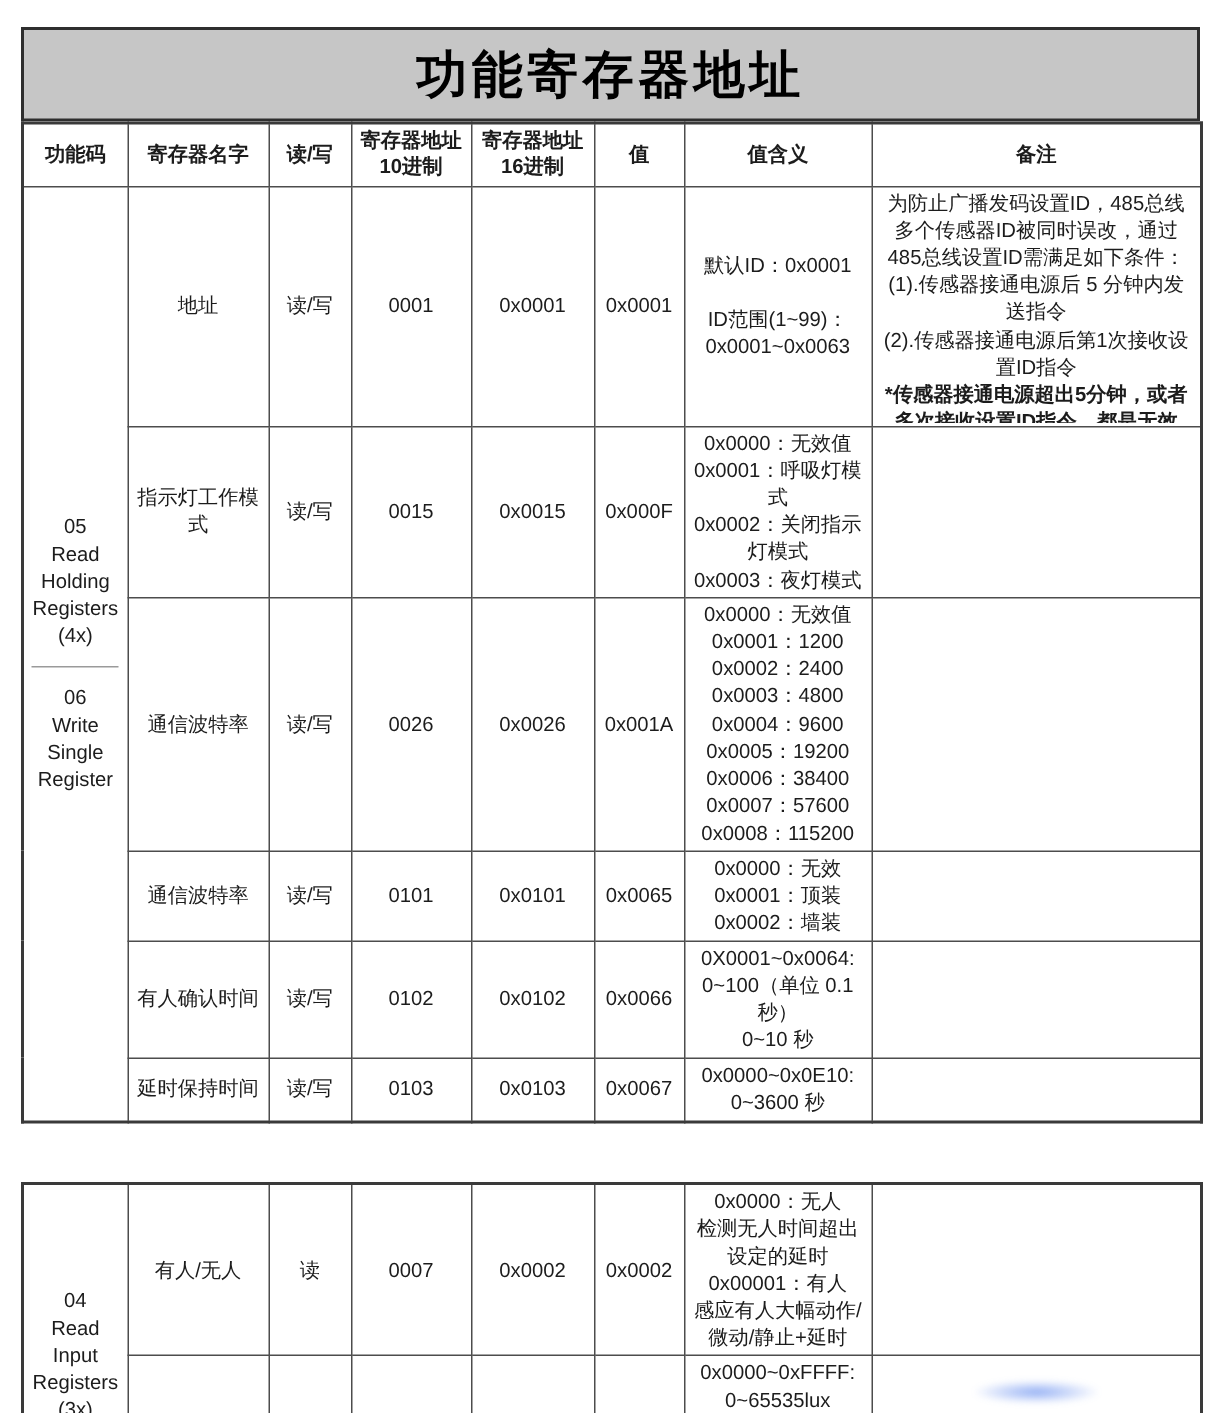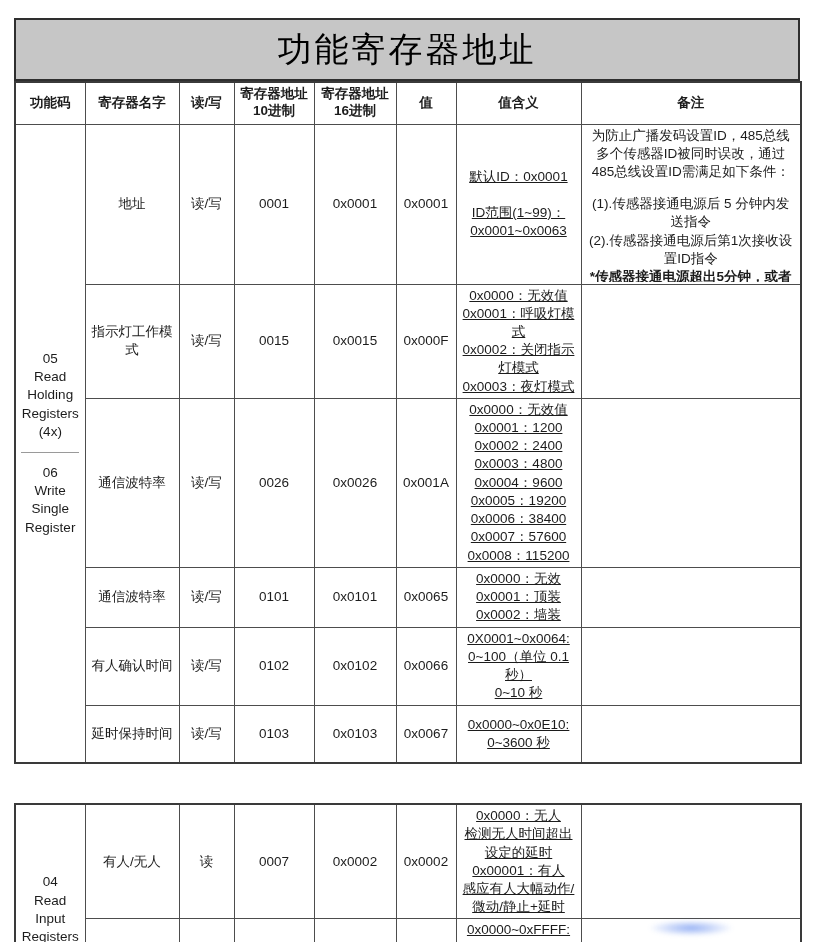--- a/index.html
+++ b/index.html
@@ -5,42 +5,42 @@
   html,body{margin:0;padding:0;background:#ffffff;}
   .page{
     width:816px;height:942px;background:#ffffff;position:relative;
     font-family:"Liberation Sans","DejaVu Sans",sans-serif;color:#1c1c1c;
     overflow:hidden;
   }
   .banner{
     margin:18px 0 0 14px;width:786px;height:63px;background:#c6c6c6;
     border:2px solid #2e2e2e;box-sizing:border-box;
     display:flex;align-items:center;justify-content:center;
-    font-size:34px;font-weight:normal;letter-spacing:3px;color:#000;
+    font-size:34px;font-weight:bold;letter-spacing:3px;color:#000;
   }
   table.reg{
     border-collapse:collapse;table-layout:fixed;
     margin-left:14px;width:786px;background:#fff;
   }
   table.reg td{
     border:1px solid #4d4d4d;box-sizing:border-box;
     text-align:center;vertical-align:middle;
     padding:2px 4px;font-size:13.5px;line-height:1.35;color:#1c1c1c;
     overflow:hidden;
   }
   table.reg{border:2px solid #3a3a3a;}
   td.vthick{border-left:2px solid #0d0d0d;}
   tr.head td{font-weight:bold;font-size:13.5px;line-height:1.25;}
   .pre{white-space:pre-line;}
   td.fc{font-size:11px;line-height:1.55;padding:4px 2px;}
   .fc-divider{width:58px;height:0;border:none;border-top:1px solid #9a9a9a;margin:11px auto;}
-  td.meaning{text-align:left;font-size:10.5px;line-height:1.5;padding:4px 4px 4px 7px;text-decoration:underline;}
+  td.meaning{text-align:left;font-size:10.5px;line-height:1.5;padding:4px 4px 4px 7px;}
   td.remark{text-align:left;vertical-align:top;font-size:10px;line-height:1.5;padding:5px 7px;}
   .remark-clip{height:155px;overflow:hidden;}
-  .remark-clip p{margin:0 0 14px 0;white-space:pre-line;}
+  .remark-clip p{margin:0 0 0 0;white-space:pre-line;}
   .remark-clip p.tight{margin:0;}
   .remark-clip p.bold{font-weight:bold;margin:0 0 14px 0;}
   .gap{height:39px;}
   .blue-smudge{
     position:absolute;left:648px;top:920px;width:86px;height:16px;
     background:radial-gradient(ellipse at center,rgba(60,110,235,0.55) 0%,rgba(60,110,235,0) 70%);
     filter:blur(2px);pointer-events:none;
   }
 </style>
 </head>
@@ -155,21 +155,21 @@
       <td>读/写</td>
       <td>0102</td>
       <td>0x0102</td>
       <td class="vthick">0x0066</td>
       <td class="meaning pre">0X0001~0x0064:
 0~100（单位 0.1秒）
 0~10 秒</td>
       <td class="remark"></td>
     </tr>
 
-    <tr style="height:58px">
+    <tr style="height:43px">
       <td>延时保持时间</td>
       <td>读/写</td>
       <td>0103</td>
       <td>0x0103</td>
       <td class="vthick">0x0067</td>
       <td class="meaning pre">0x0000~0x0E10:
 0~3600 秒</td>
       <td class="remark"></td>
     </tr>
   </tbody>

